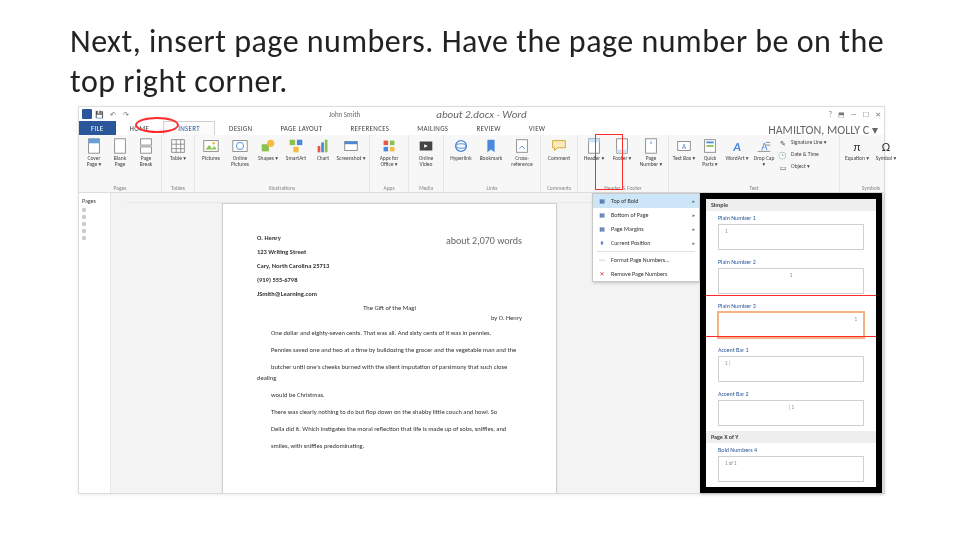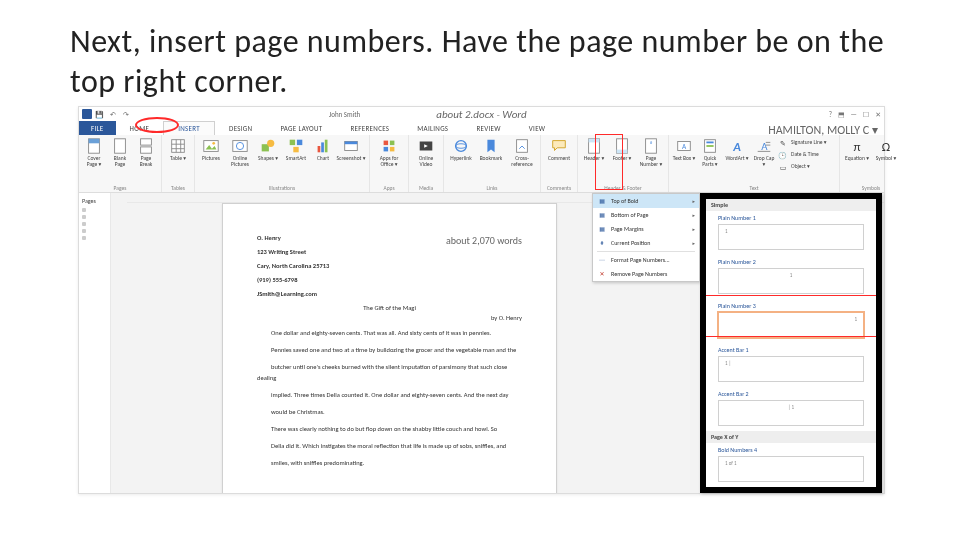--- a/index.html
+++ b/index.html
@@ -429,21 +429,20 @@
         <div class="addr">O. Henry</div>
         <div class="addr">123 Writing Street</div>
         <div class="addr">Cary, North Carolina 25713</div>
         <div class="addr">(919) 555-6798</div>
         <div class="addr">JSmith@Learning.com</div>
         <div class="ptitle">The Gift of the Magi</div>
         <div class="pby">by O. Henry</div>
         <div class="para">One dollar and eighty-seven cents. That was all. And sixty cents of it was in pennies.</div>
         <div class="para">Pennies saved one and two at a time by bulldozing the grocer and the vegetable man and the</div>
         <div class="para">butcher until one's cheeks burned with the silent imputation of parsimony that such close dealing</div>
-        <div class="para">implied. Three times Della counted it. One dollar and eighty-seven cents. And the next day</div>
         <div class="para">would be Christmas.</div>
         <div class="para">There was clearly nothing to do but flop down on the shabby little couch and howl. So</div>
         <div class="para">Della did it. Which instigates the moral reflection that life is made up of sobs, sniffles, and</div>
         <div class="para">smiles, with sniffles predominating.</div>
       </div>
     </div>
   </div>
 
   <div class="pn-menu">
     <div class="pn-item sel">

